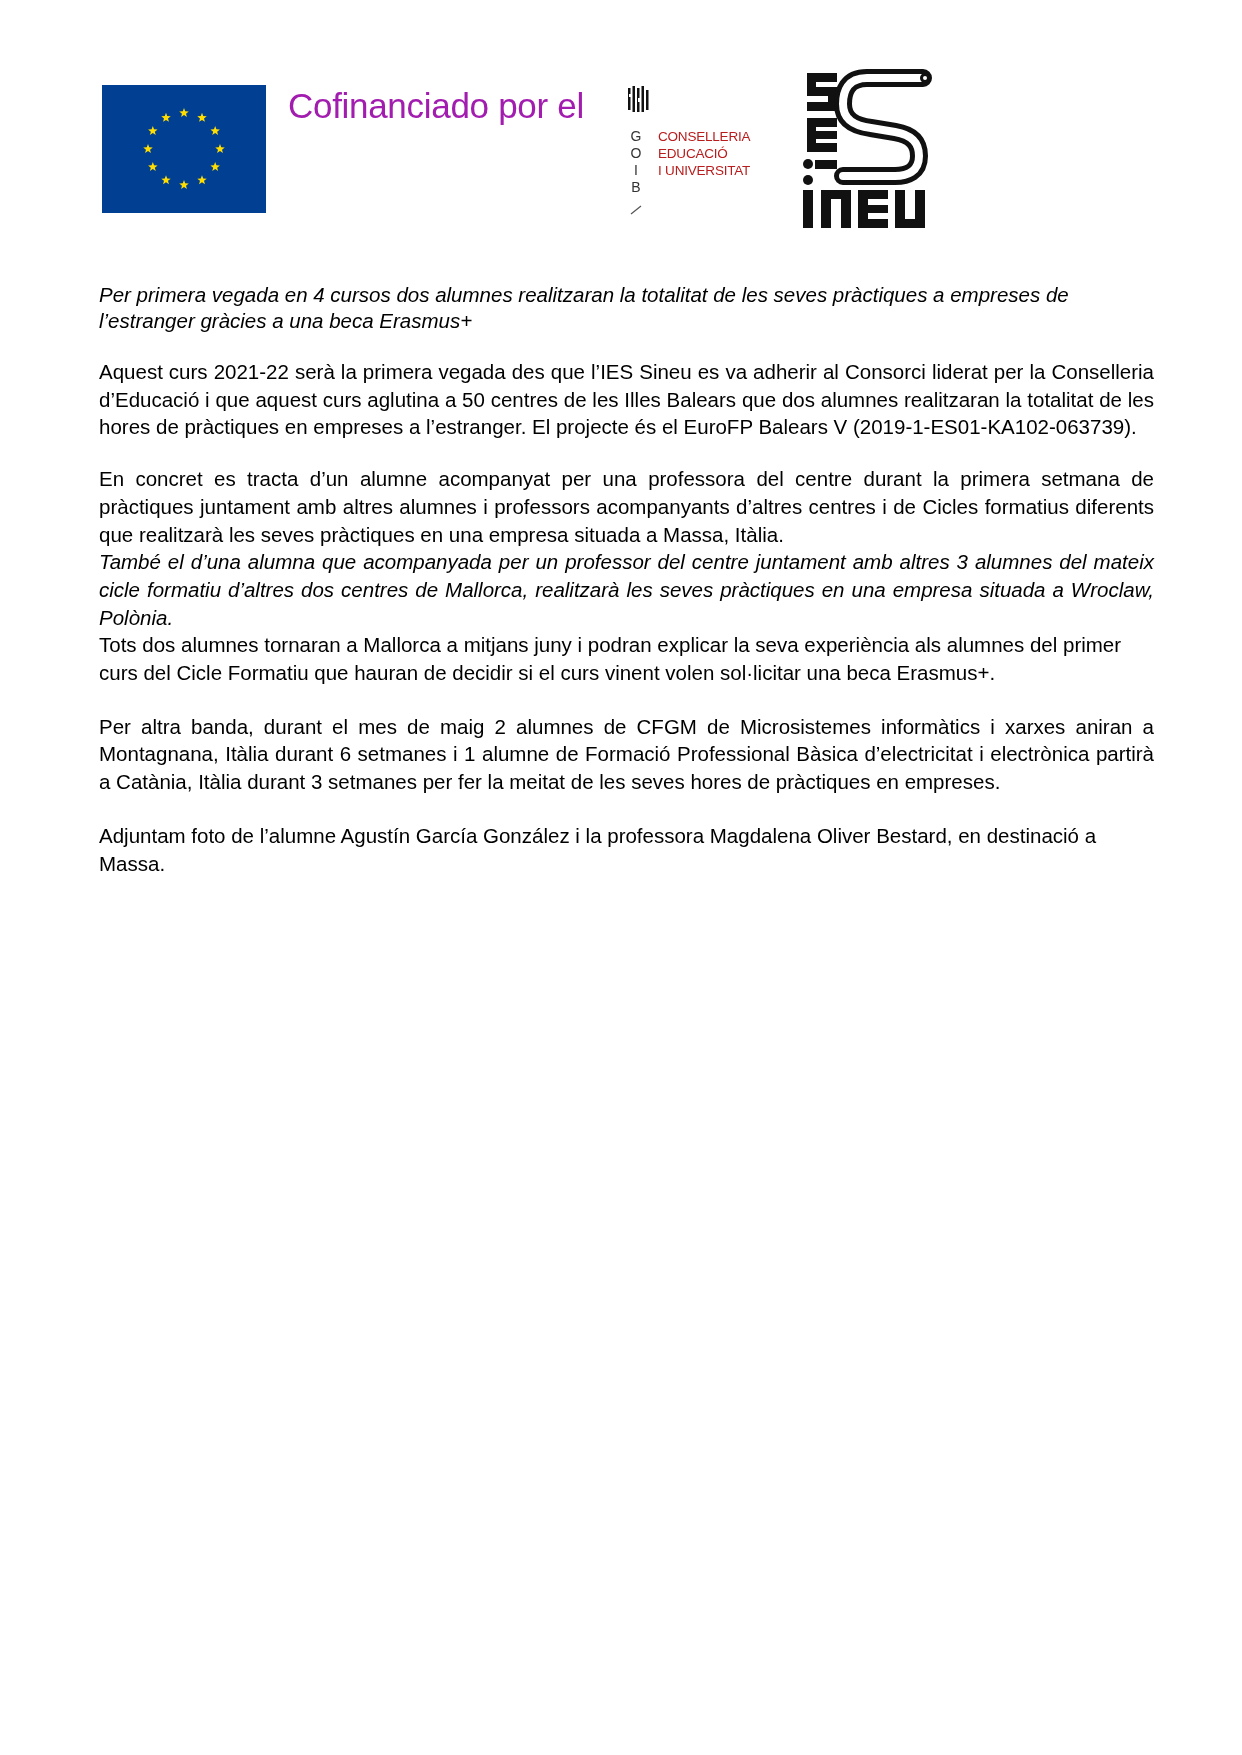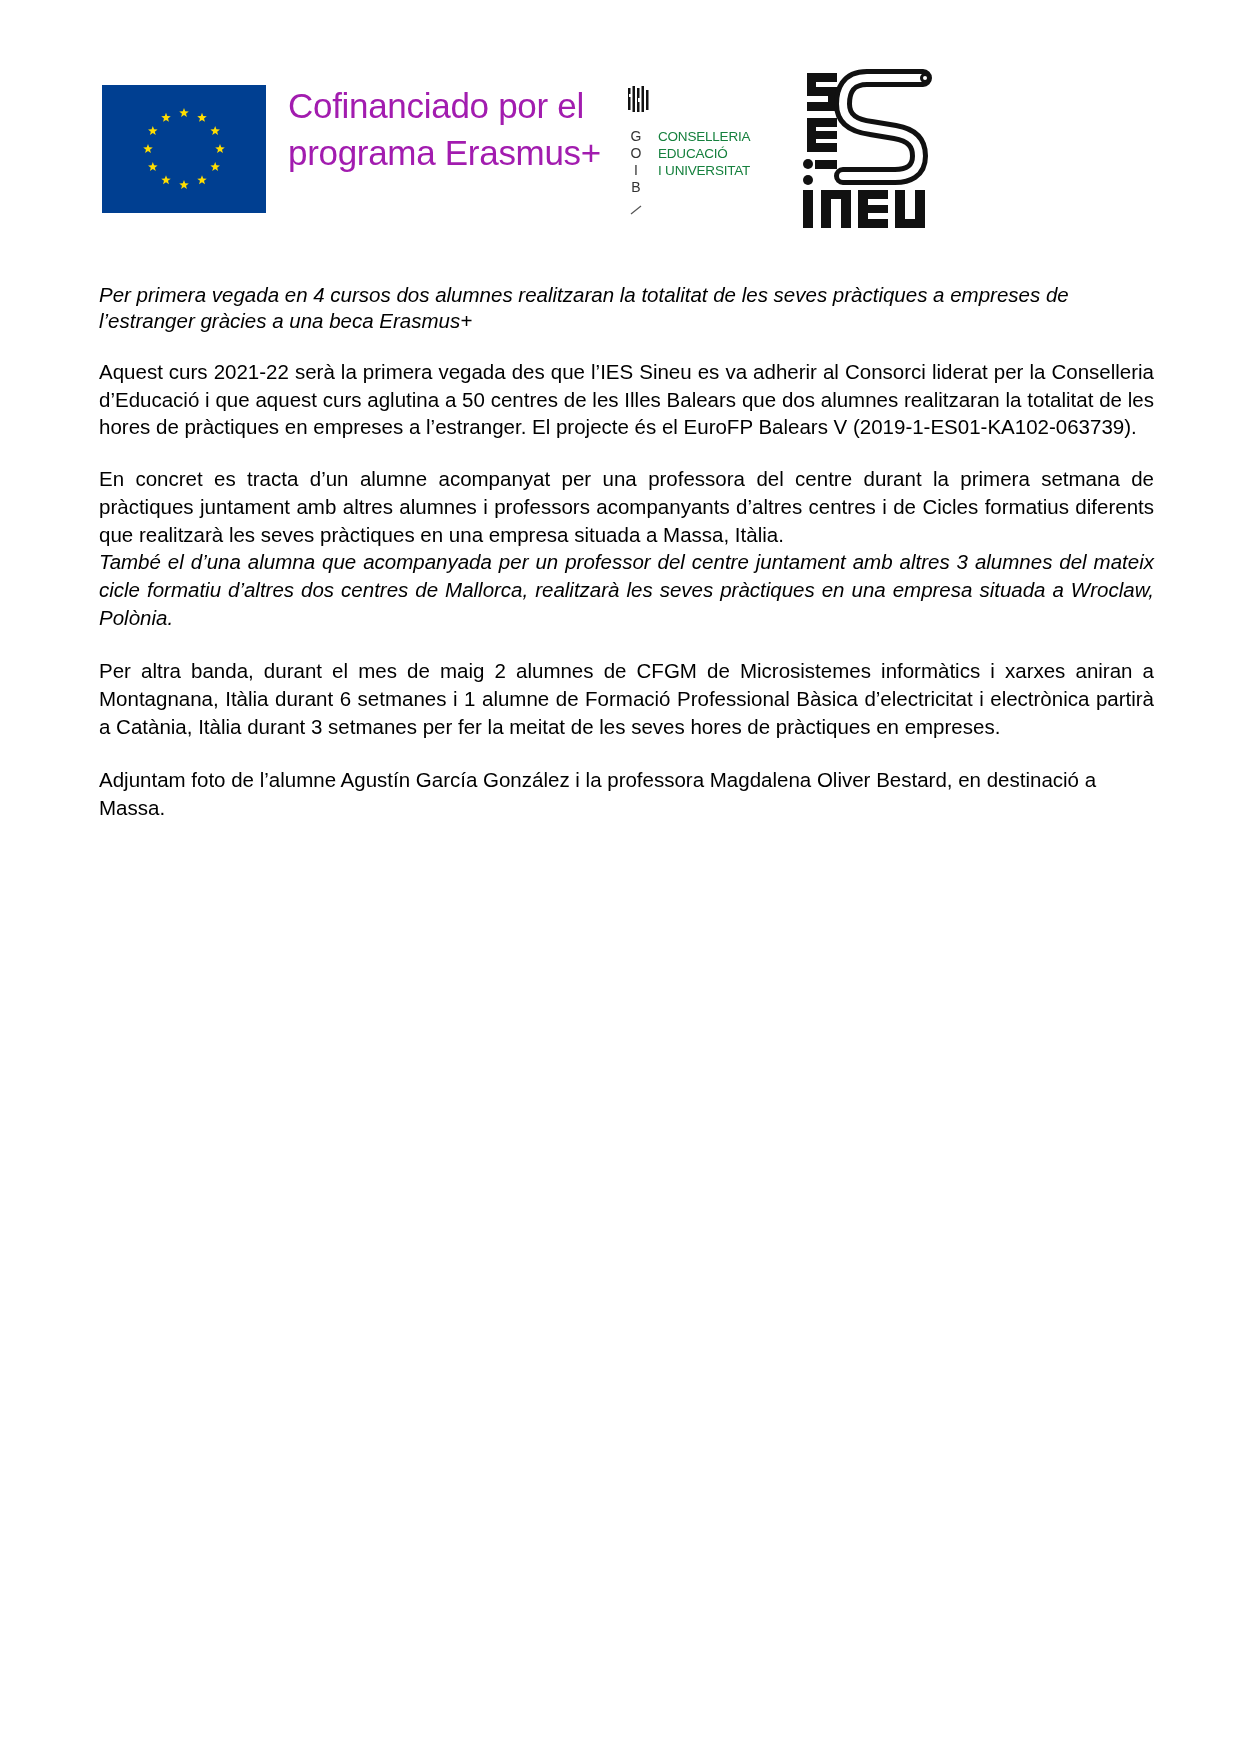--- a/index.html
+++ b/index.html
@@ -9,21 +9,21 @@
   .eu-flag { position: absolute; left: 102px; top: 85px; width: 164px; height: 128px; background: #003f91; }
   .eu-flag svg { width: 100%; height: 100%; display: block; }
   .eu-text { position: absolute; left: 288px; top: 82px; width: 330px;
              color: #a21caf; font-size: 35px; line-height: 47px; letter-spacing: -0.3px; }
   .eu-text div { white-space: nowrap; }
   .goib-emblem { position: absolute; left: 627px; top: 86px; width: 22px; height: 28px; }
   .goib-letters { position: absolute; left: 628px; top: 128px; width: 16px;
                   font-size: 14px; line-height: 17px; color: #333; text-align: center; }
   .goib-slash { position: absolute; left: 630px; top: 203px; width: 12px; height: 12px; }
   .conselleria { position: absolute; left: 658px; top: 128px; font-size: 13.5px; line-height: 17px;
-                 color: #15803d; letter-spacing: -0.2px; }
+                 color: #b91c1c; letter-spacing: -0.2px; }
   .ies-logo { position: absolute; left: 795px; top: 68px; width: 145px; height: 165px; }
 
   .content { position: absolute; left: 99px; top: 258px; width: 1055px; }
   .title { font-weight: bold; font-size: 24px; line-height: 33px; margin: 0; letter-spacing: -0.1px; }
   .subtitle { font-style: italic; font-size: 20.5px; line-height: 26px; margin: 24px 0 0 0; }
   .para { font-size: 20.5px; line-height: 27.7px; margin: 0; text-align: justify; }
   .p1 { margin-top: 24px; }
   .p2 { margin-top: 24px; }
   .p3 { margin-top: 0; font-style: italic; }
   .p4 { margin-top: 0; text-align: left; }
@@ -48,21 +48,20 @@
           <polygon points="64.00,90.18 65.23,93.48 68.76,93.63 66.00,95.83 66.94,99.22 64.00,97.28 61.06,99.22 62.00,95.83 59.24,93.63 62.77,93.48"></polygon>
           <polygon points="50.82,77.00 52.06,80.30 55.58,80.45 52.82,82.65 53.76,86.05 50.82,84.10 47.88,86.05 48.83,82.65 46.07,80.45 49.59,80.30"></polygon>
           <polygon points="46.00,59.00 47.23,62.30 50.76,62.45 48.00,64.65 48.94,68.05 46.00,66.10 43.06,68.05 44.00,64.65 41.24,62.45 44.77,62.30"></polygon>
           <polygon points="50.82,41.00 52.06,44.30 55.58,44.45 52.82,46.65 53.76,50.05 50.82,48.10 47.88,50.05 48.83,46.65 46.07,44.45 49.59,44.30"></polygon>
           <polygon points="64.00,27.82 65.23,31.12 68.76,31.28 66.00,33.47 66.94,36.87 64.00,34.92 61.06,36.87 62.00,33.47 59.24,31.28 62.77,31.12"></polygon>
         </g>
     </svg>
   </div>
   <div class="eu-text">
     <div>Cofinanciado por el</div>
-    <div>programa Erasmus+</div>
   </div>
 
   <svg class="goib-emblem" viewBox="0 0 22 28">
     <rect x="1" y="2" width="2.5" height="22" fill="#111"></rect>
     <rect x="5.5" y="0" width="2.5" height="26" fill="#111"></rect>
     <rect x="10" y="2" width="2.5" height="24" fill="#111"></rect>
     <rect x="14.5" y="0" width="2.5" height="26" fill="#111"></rect>
     <rect x="19" y="4" width="2.5" height="20" fill="#111"></rect>
     <rect x="2" y="8" width="3" height="3" fill="#fff"></rect>
     <rect x="11" y="12" width="3" height="4" fill="#fff"></rect>
@@ -109,15 +108,16 @@
     <circle cx="130" cy="10" r="5" fill="#111"></circle>
     <circle cx="130" cy="10" r="2" fill="#fff"></circle>
   </svg>
 </div>
 
 <div class="content">
   <p class="subtitle">Per primera vegada en 4 cursos dos alumnes realitzaran la totalitat de les seves pràctiques a empreses de l’estranger gràcies a una beca Erasmus+</p>
   <p class="para p1">Aquest curs 2021-22 serà la primera vegada des que l’IES Sineu es va adherir al Consorci liderat per la Conselleria d’Educació i que aquest curs aglutina a 50 centres de les Illes Balears que dos alumnes realitzaran la totalitat de les hores de pràctiques en empreses a l’estranger. El projecte és el EuroFP Balears V (2019-1-ES01-KA102-063739).</p>
   <p class="para p2">En concret es tracta d’un alumne acompanyat per una professora del centre durant la primera setmana de pràctiques juntament amb altres alumnes i professors acompanyants d’altres centres i de Cicles formatius diferents que realitzarà les seves pràctiques en una empresa situada a Massa, Itàlia.</p>
   <p class="para p3">També el d’una alumna que acompanyada per un professor del centre juntament amb altres 3 alumnes del mateix cicle formatiu d’altres dos centres de Mallorca, realitzarà les seves pràctiques en una empresa situada a Wroclaw, Polònia.</p>
+  <p class="para p4">Tots dos alumnes tornaran a Mallorca a mitjans juny i podran explicar la seva experiència als alumnes del primer curs del Cicle Formatiu que hauran de decidir si el curs vinent volen sol·licitar una beca Erasmus+.</p>
   <p class="para p5">Per altra banda, durant el mes de maig 2 alumnes de CFGM de Microsistemes informàtics i xarxes aniran a Montagnana, Itàlia durant 6 setmanes i 1 alumne de Formació Professional Bàsica d’electricitat i electrònica partirà a Catània, Itàlia durant 3 setmanes per fer la meitat de les seves hores de pràctiques en empreses.</p>
   <p class="para p6">Adjuntam foto de l’alumne Agustín García González i la professora Magdalena Oliver Bestard, en destinació a Massa.</p>
 </div>
 
 </body></html>

